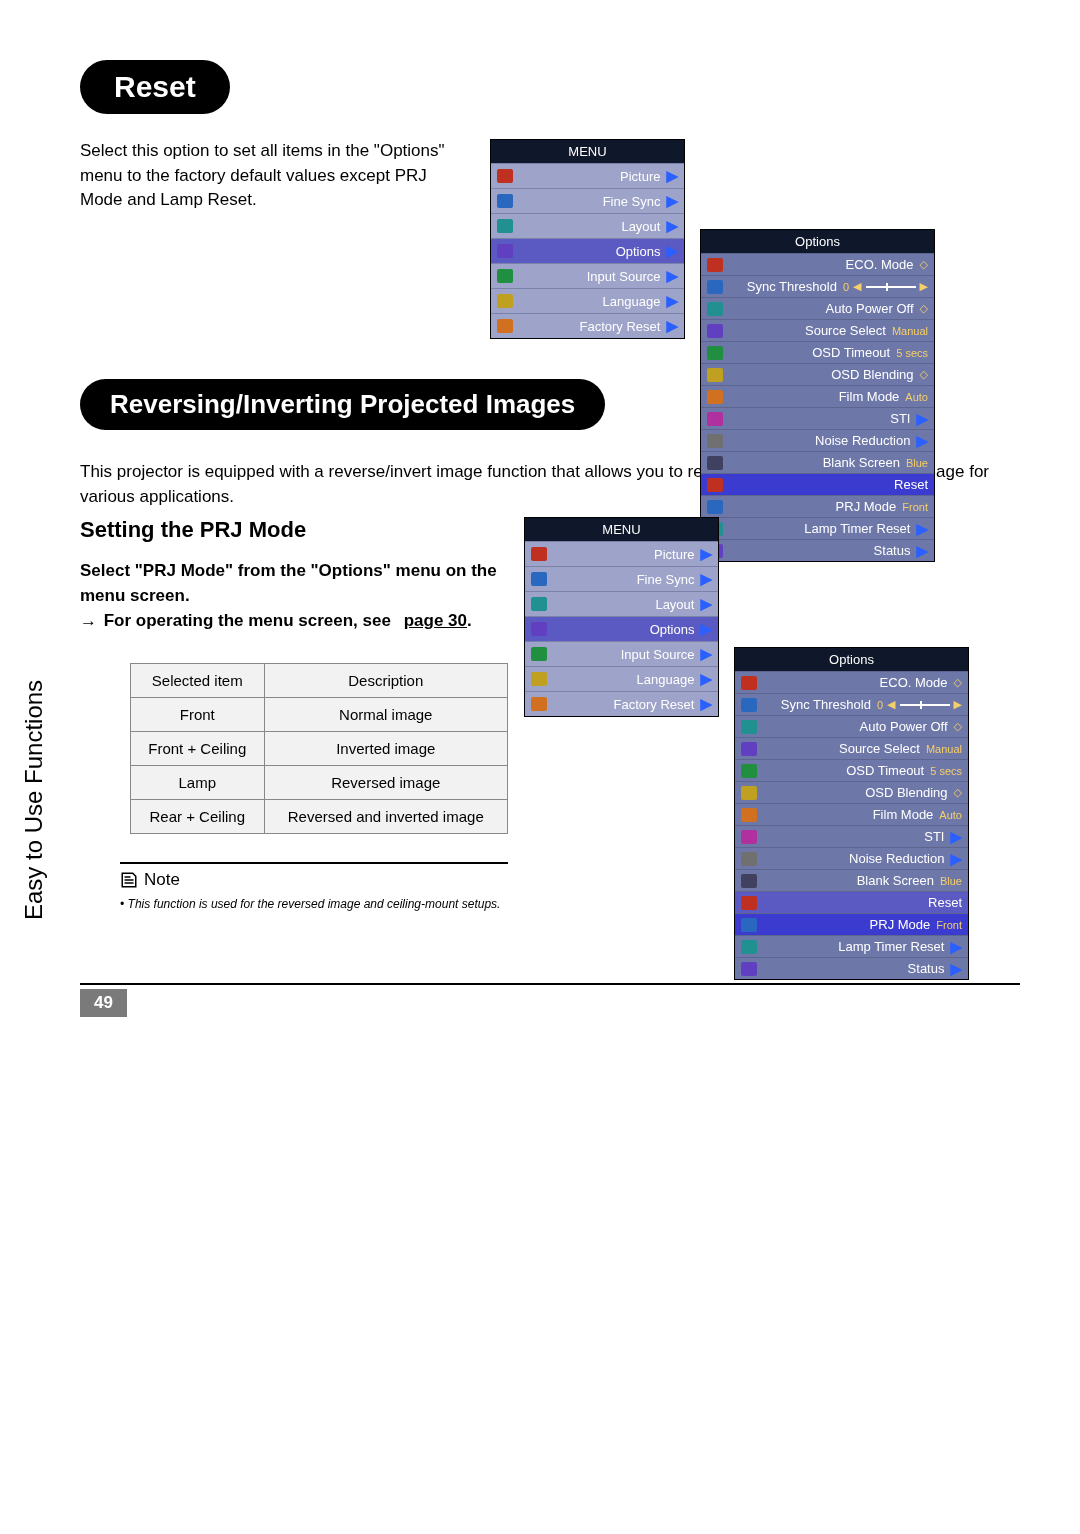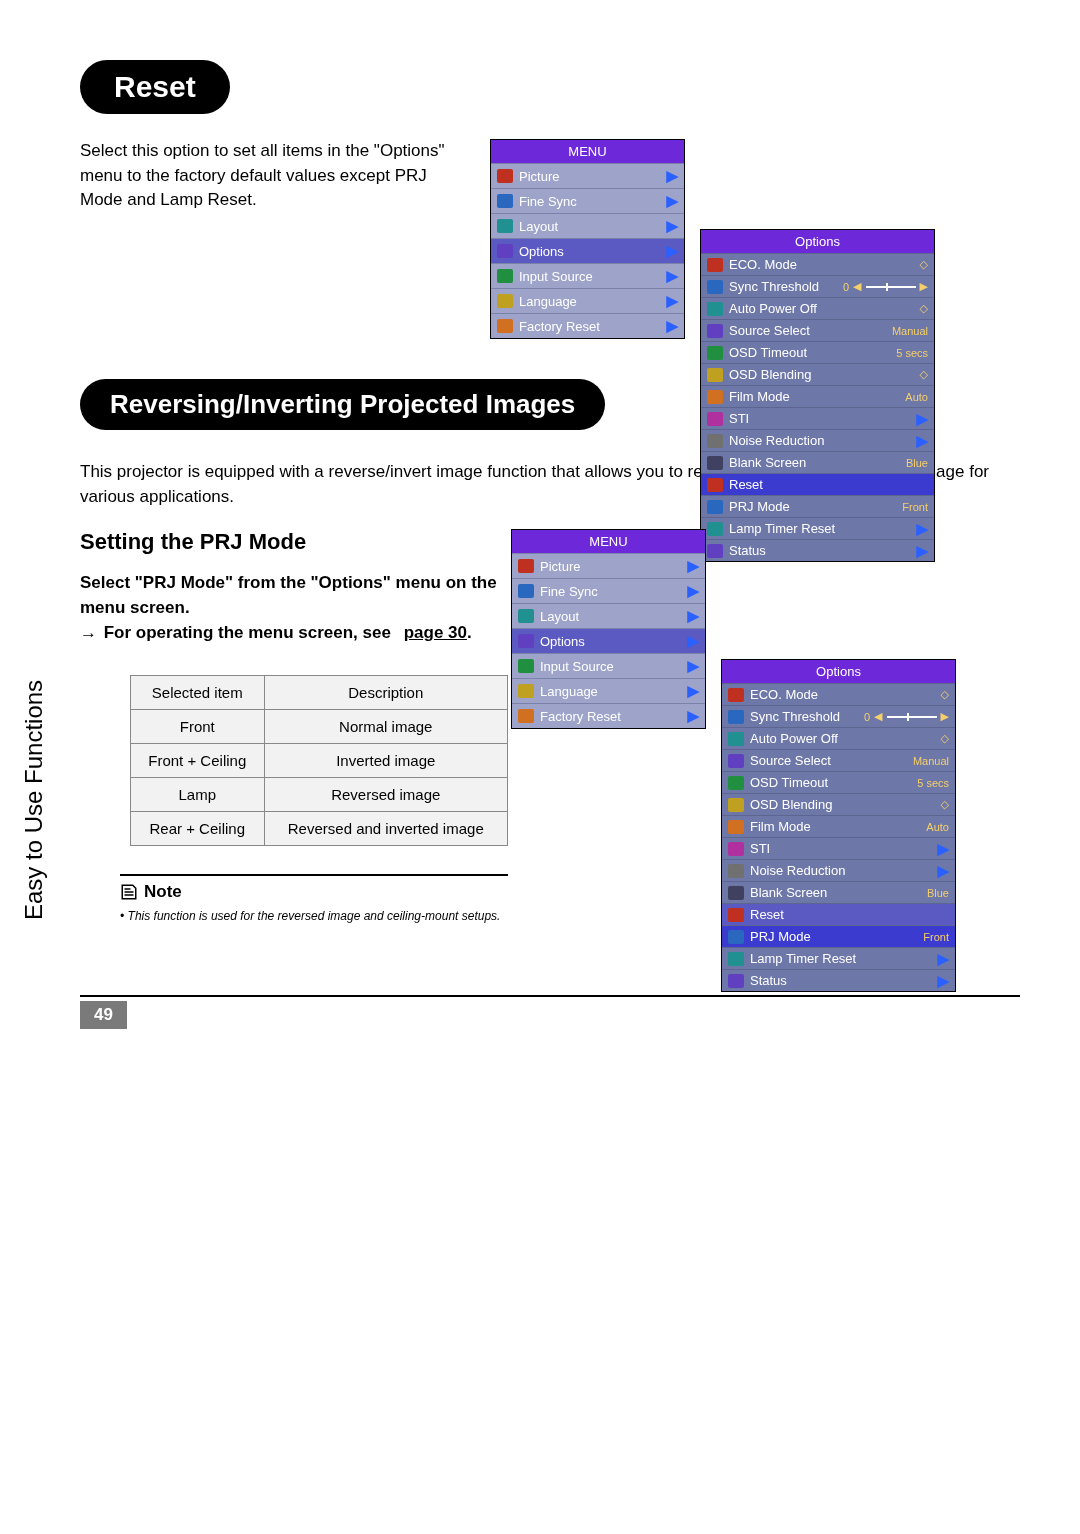--- a/index.html
+++ b/index.html
@@ -5,44 +5,44 @@
   * { box-sizing: border-box; margin: 0; padding: 0; }
   body { background: #fff; font-family: Arial, Helvetica, sans-serif; font-size: 17px; color: #000; width: 1080px; padding: 60px 60px 40px 80px; position: relative; }
   .sidebar-text { position: absolute; left: 20px; top: 920px; transform: rotate(-90deg); transform-origin: left top; font-size: 24px; font-family: Arial, sans-serif; white-space: nowrap; }
   .pill { display: inline-block; background: #000; color: #fff; font-weight: bold; border-radius: 999px; padding: 8px 28px; }
   .pill.large { font-size: 30px; padding: 10px 34px; }
   .pill.xl { font-size: 26px; padding: 10px 30px; margin-top: 40px; }
   .section1 { display: flex; gap: 20px; margin-top: 25px; align-items: flex-start; }
   .col-left { flex: 0 0 390px; font-size: 17px; line-height: 1.45; }
   .col-right { flex: 1; position: relative; }
   .section2-intro { margin-top: 30px; font-size: 17px; line-height: 1.45; }
-  .section2 { display: flex; gap: 3px; align-items: flex-start; margin-top: 20px; }
+  .section2 { display: flex; gap: 16px; align-items: flex-start; margin-top: 8px; }
   .col2-left { flex: 0 0 400px; }
   h2.subhead { font-size: 22px; font-weight: bold; font-family: Arial, sans-serif; margin-bottom: 16px; }
   .instr { font-size: 17px; font-weight: bold; line-height: 1.45; }
   .note-arrow::before { content: "→"; margin-right: 2px; }
   .page-link { text-decoration: underline; padding-left: 8px; }
   table.prj { border-collapse: collapse; margin-top: 30px; width: 378px; margin-left: 50px; }
   table.prj th, table.prj td { border: 1px solid #888; padding: 8px 10px; text-align: center; font-size: 15px; background: #f2f2f2; font-weight: normal; }
   table.prj th { font-weight: normal; }
   .note-box { margin-top: 28px; margin-left: 40px; }
-  .note-head { display: flex; align-items: center; gap: 6px; font-weight: bold; font-size: 17px; border-top: 2px solid #000; padding-top: 6px; }
+  .note-head { display: flex; align-items: center; gap: 6px; font-weight: normal; font-size: 17px; border-top: 2px solid #000; padding-top: 6px; }
   .note-head svg { width: 18px; height: 18px; }
   .note-body { font-size: 12px; line-height: 1.4; margin-top: 6px; font-style: italic; }
   .footer { margin-top: 70px; border-top: 2px solid #000; padding-top: 4px; }
   .page-num { display: inline-block; background: #7a7a7a; color: #ffffff; font-weight: bold; padding: 4px 14px; font-size: 17px; }
   
   .osd-wrap { position: relative; display: inline-block; vertical-align: top; }
   .osd { font-family: Arial, sans-serif; font-size: 13px; border: 1px solid #000; }
-  .osd .title { background: #6d28d9; color: #fff; text-align: center; padding: 4px 0; font-size: 13px; }
+  .osd .title { background: #0f172a; color: #fff; text-align: center; padding: 4px 0; font-size: 13px; }
   .osd .row { display: flex; align-items: center; padding: 3px 6px; gap: 6px; }
   .osd.main .row { background: #9da3c9; color: #fff; border-top: 1px solid #7a82aa; }
   .osd.main .row.sel { background: #5a5ac2; }
   .osd .row .ico { width: 16px; height: 14px; display: inline-flex; align-items: center; justify-content: center; border-radius: 2px; font-size: 10px; }
-  .osd .row .lbl { flex: 1; }
+  .osd .row .lbl { flex: 1; text-align: right; }
   .osd .row .arrow { color: #2a60ff; font-size: 15px; font-weight: bold; }
   .osd.opts { width: 235px; }
   .osd.opts .row { background: #6d77a8; color: #fff; border-top: 1px solid #5c6490; height: 22px; }
   .osd.opts .row.sect { background: #5a5ac2; }
   .osd.opts .row.hl { background: #3b3bcf; }
   .osd.opts .row .val { font-size: 11px; color: #f5cf6a; }
   .osd.opts .slider { display: inline-flex; align-items: center; gap: 4px; font-size: 11px; color: #f5cf6a; }
   .osd.opts .slider .bar { width: 50px; height: 2px; background: #fff; position: relative; }
   .osd.opts .slider .bar::after { content: ""; position: absolute; top: -3px; left: 20px; width: 2px; height: 8px; background: #fff; }
   .menu-main { width: 195px; }

